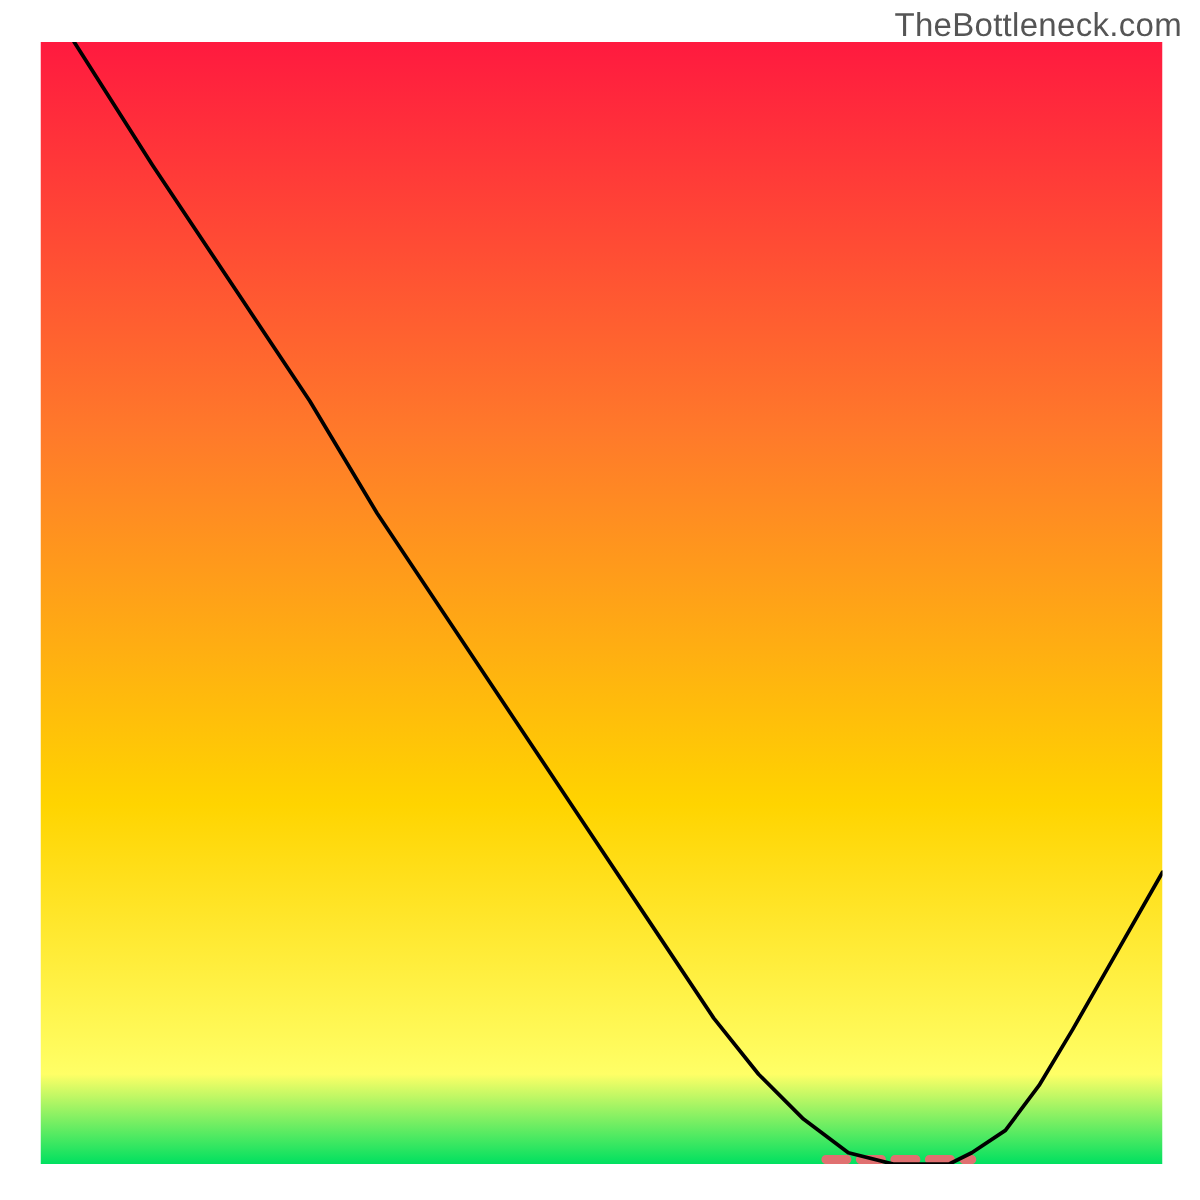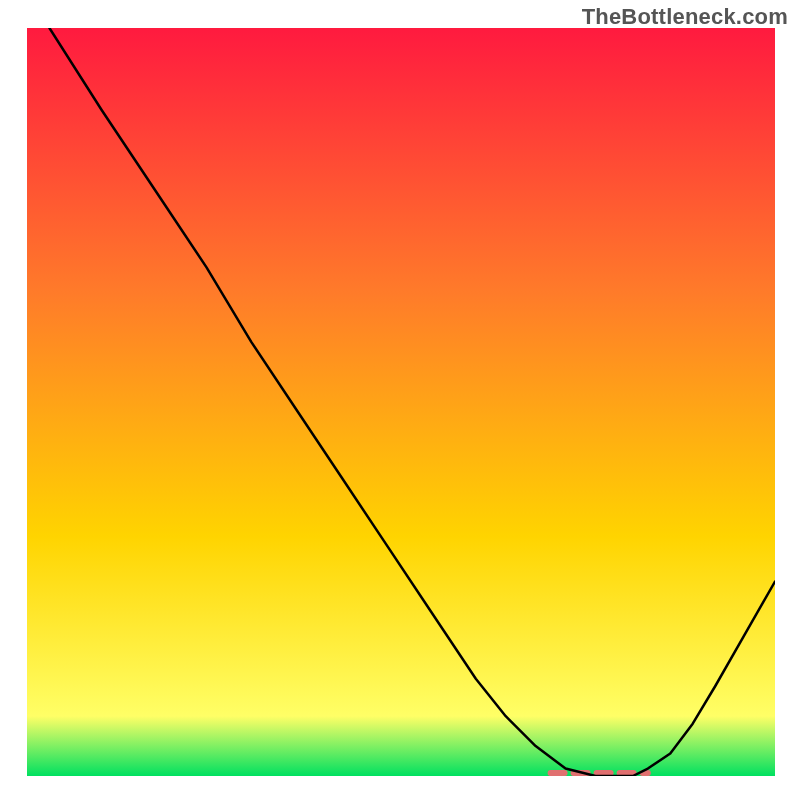--- a/index.html
+++ b/index.html
@@ -16,21 +16,20 @@
     width: 800px;
     height: 800px;
   }
   .attribution {
     position: absolute;
     top: 4px;
     right: 12px;
     font-size: 22px;
     color: #555555;
     letter-spacing: 0.2px;
-    font-weight: bold;
   }
   .plot-area {
     position: absolute;
     
     left: 27px;
     top: 28px;
     width: 748px;
     height: 748px;
   }
   .curve-svg {

